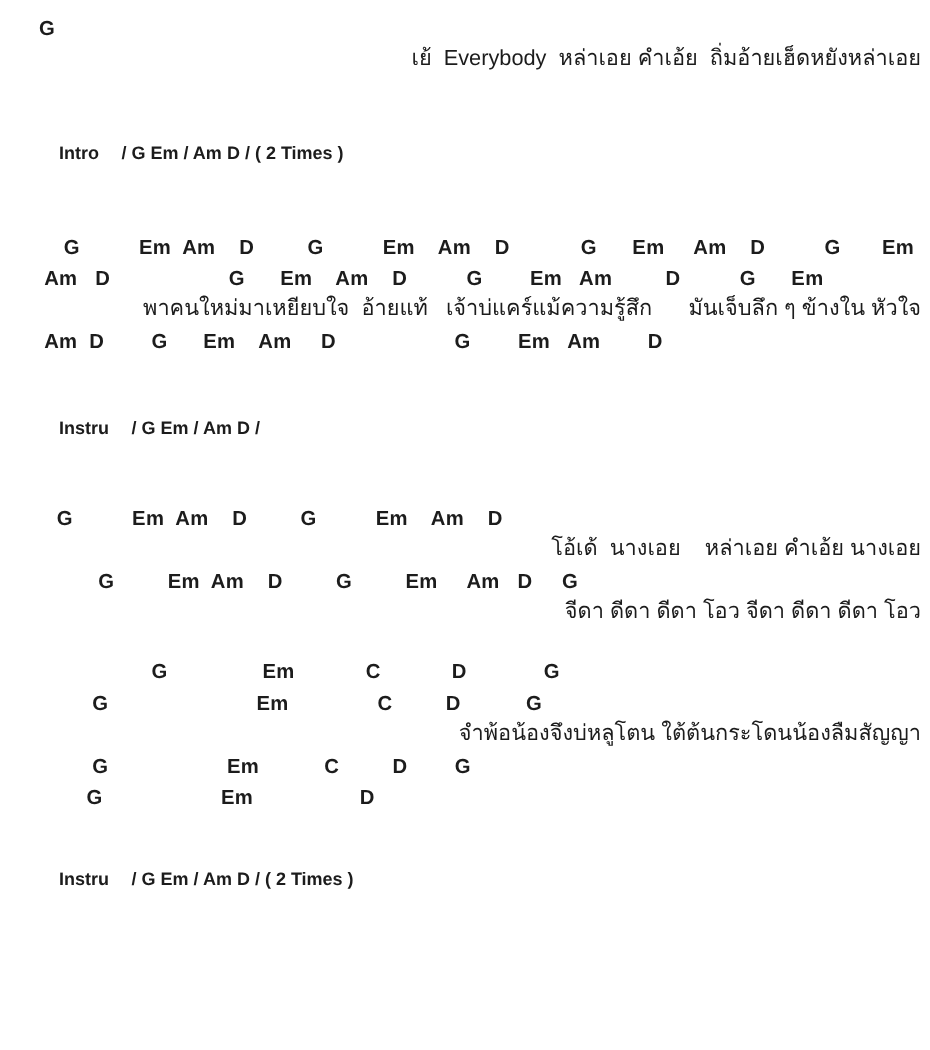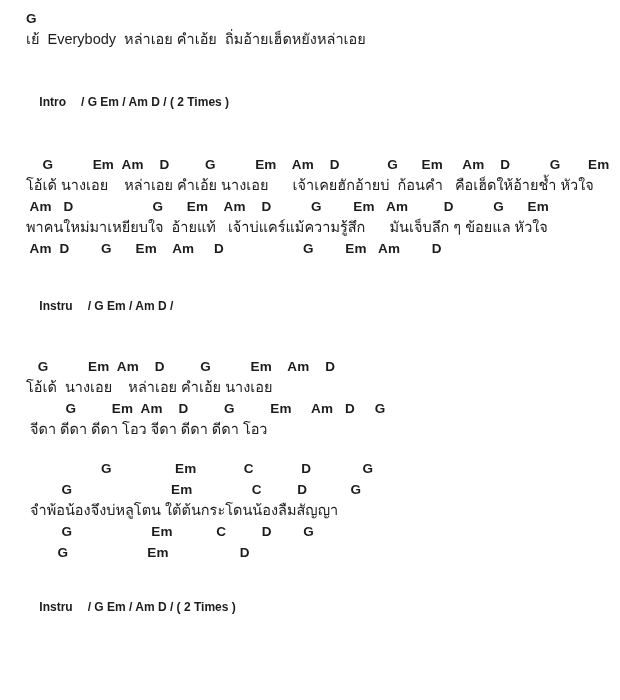--- a/index.html
+++ b/index.html
@@ -7,21 +7,21 @@
     width:620px;height:700px;overflow:hidden;background:#ffffff;color:#1c1c1c;
     font-family:"Liberation Sans","DejaVu Sans",sans-serif;
     -webkit-font-smoothing:antialiased;
   }
   .doc{padding:8px 6px 0 26px;}
   .chord-line{
     font-weight:700;font-size:13.5px;line-height:21px;white-space:pre;
     letter-spacing:.2px;
   }
   .lyric-line{
-    font-size:14.5px;line-height:21px;white-space:pre;
+    font-size:14.5px;line-height:21px;white-space:pre;text-align:right;
   }
   .section-line{
     font-weight:700;font-size:12px;line-height:20px;white-space:pre;
   }
   .sec-label{display:inline-block;margin-right:15px;}
   .mt-intro{margin-top:22px;}
   .mt-verse1{margin-top:22px;text-align:center;}
   .mt-instru1{margin-top:17px;}
   .mt-verse2{margin-top:20px;}
   .mt-hook{margin-top:18px;}
@@ -33,23 +33,22 @@
 <div class="doc">
 
   <div class="chord-line">G</div>
   <div class="lyric-line">เย้  Everybody  หล่าเอย คำเอ้ย  ถิ่มอ้ายเฮ็ดหยังหล่าเอย</div>
 
   <div class="section-line mt-intro">
     <span class="sec-label">Intro</span><span>/ G Em / Am D / ( 2 Times )</span>
   </div>
 
   <div class="chord-line mt-verse1">   G          Em  Am    D         G          Em    Am    D            G      Em     Am    D          G       Em</div>
-  <div class="lyric-line">โอ้เด้ นางเอย    หล่าเอย คำเอ้ย นางเอย      เจ้าเคยฮักอ้ายบ่  ก้อนคำ   คือเฮ็ดให้อ้ายช้ำ หัวใจ</div>
   <div class="chord-line"> Am   D                    G      Em    Am    D          G        Em   Am         D          G      Em</div>
-  <div class="lyric-line">พาคนใหม่มาเหยียบใจ  อ้ายแท้   เจ้าบ่แคร์แม้ความรู้สึก      มันเจ็บลึก ๆ ข้อยแล หัวใจ</div>
+  <div class="lyric-line">พาคนใหม่มาเหยียบใจ  อ้ายแท้   เจ้าบ่แคร์แม้ความรู้สึก      มันเจ็บลึก ๆ ข้างใน หัวใจ</div>
   <div class="chord-line"> Am  D        G      Em    Am     D                    G        Em   Am        D</div>
 
   <div class="section-line mt-instru1">
     <span class="sec-label">Instru</span><span>/ G Em / Am D /</span>
   </div>
 
   <div class="chord-line mt-verse2">   G          Em  Am    D         G          Em    Am    D</div>
   <div class="lyric-line">โอ้เด้  นางเอย    หล่าเอย คำเอ้ย นางเอย</div>
   <div class="chord-line">          G         Em  Am    D         G         Em     Am   D     G</div>
   <div class="lyric-line"> จีดา ดีดา ดีดา โอว จีดา ดีดา ดีดา โอว</div>

